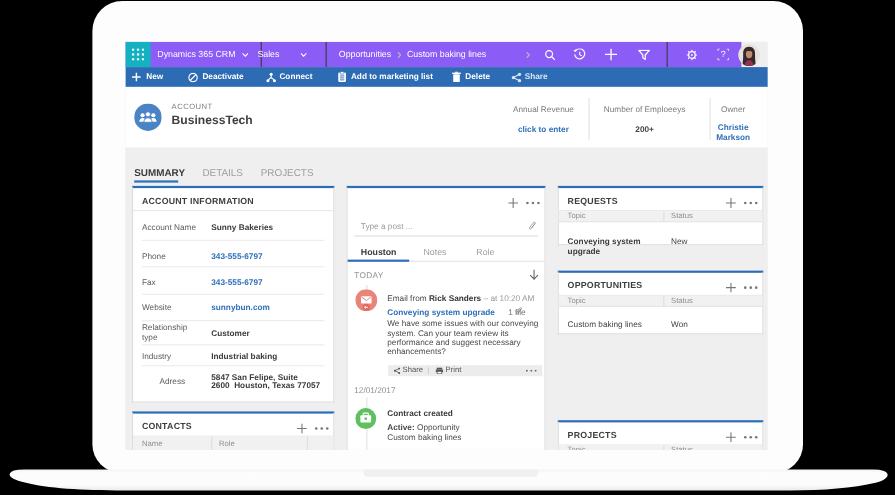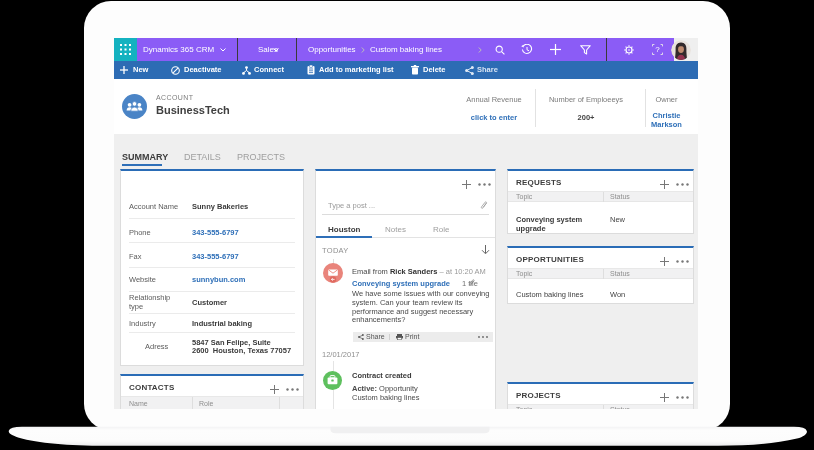--- a/index.html
+++ b/index.html
@@ -53,21 +53,21 @@
               <rect x="4.5" y="9" width="2" height="2"></rect>
               <rect x="9" y="9" width="2" height="2"></rect>
             </g>
           </svg>
         </div>
  <div class="tb-t" style="left:29px">Dynamics 365 CRM</div>
  <svg class="abs" style="left:106px;top:10px" width="6" height="4" viewBox="0 0 6 4">
           <path d="M0.5 0.5 L3 3 L5.5 0.5" stroke="#fff" stroke-width="1" fill="none"></path>
         </svg>
  <div class="tb-sep" style="left:123px"></div>
- <div class="tb-t" style="left:144px">Sales</div>
+ <div class="tb-t" style="left:120px">Sales</div>
  <svg class="abs" style="left:159px;top:10px" width="6" height="4" viewBox="0 0 6 4">
           <path d="M0.5 0.5 L3 3 L5.5 0.5" stroke="#fff" stroke-width="1" fill="none"></path>
         </svg>
  <div class="tb-sep" style="left:182px"></div>
  <div class="tb-t" style="left:194px">Opportunities</div>
  <svg class="abs" style="left:247px;top:9px" width="4" height="6" viewBox="0 0 4 6">
           <path d="M0.8 0.5 L3.2 3 L0.8 5.5" stroke="#bbb" stroke-width="1" fill="none"></path>
         </svg>
  <div class="tb-t" style="left:256px">Custom baking lines</div>
  <svg class="abs" style="left:364px;top:9px" width="4" height="6" viewBox="0 0 4 6">
@@ -199,20 +199,23 @@
  <div class="hlab" style="left:521px;width:63px;top:16px">Owner</div>
  <div class="hval" style="left:521px;width:63px;top:31.5px;color:#2e6fb8">Christie<br>Markson</div>
 </div>
 
 <div class="tab" style="left:8px;top:114px;font-weight:bold;color:#3c3c3c">SUMMARY</div>
 <div class="abs" style="left:8px;top:126px;width:40px;height:2px;background:#2e6fb8"></div>
 <div class="tab" style="left:70px;top:114px;color:#9e9e9e">DETAILS</div>
 <div class="tab" style="left:123px;top:114px;color:#9e9e9e">PROJECTS</div>
 
 <div class="card" style="left:6px;top:131px;width:184px;height:197px">
+ <div class="chead">
+          <div class="ct">ACCOUNT INFORMATION</div>
+        </div>
  <div class="t lbl" style="left:8px;top:31px">Account Name</div>
         <div class="t val" style="left:71px;top:31px">Sunny Bakeries</div>
  <div class="sep" style="top:46.5px"></div>
  <div class="t lbl" style="left:8px;top:57px">Phone</div>
         <div class="t lnk" style="left:71px;top:57px">343-555-6797</div>
  <div class="sep" style="top:71px"></div>
  <div class="t lbl" style="left:8px;top:81px">Fax</div>
         <div class="t lnk" style="left:71px;top:81px">343-555-6797</div>
  <div class="sep" style="top:95.5px"></div>
  <div class="t lbl" style="left:8px;top:103.5px">Website</div>
@@ -320,21 +323,21 @@
   <circle cx="9.5" cy="9.5" r="9.5" fill="#5ec05e"></circle>
   <rect x="4.6" y="6.4" width="9.8" height="6.8" rx="1" fill="#fff"></rect>
   <rect x="7.1" y="4.6" width="4.8" height="2.4" rx="0.8" fill="none" stroke="#fff" stroke-width="1"></rect>
   <rect x="8.3" y="8.6" width="2.4" height="2" rx="0.5" fill="#5ec05e"></rect>
  </svg>
  <div class="t" style="left:36px;top:200px;font-size:7.5px;font-weight:bold;color:#3a3a3a">Contract created</div>
  <div class="t" style="left:36px;top:213px;font-size:7.5px;color:#4a4a4a"><b>Active:</b> Opportunity</div>
  <div class="t" style="left:36px;top:221.5px;font-size:7.5px;color:#4a4a4a">Custom baking lines</div>
 </div>
 
-<div class="card" style="left:393px;top:131px;width:187px;height:65px">
+<div class="card" style="left:393px;top:131px;width:187px;height:54px">
  <div class="chead">
           <div class="ct">REQUESTS</div>
         </div>
  <svg class="abs" style="right:24.5px;top:9px" width="9" height="9" viewBox="0 0 9 9">
           <line x1="4.5" y1="0" x2="4.5" y2="9" stroke="#777" stroke-width="1"></line>
           <line x1="0" y1="4.5" x2="9" y2="4.5" stroke="#777" stroke-width="1"></line>
         </svg>
  <svg class="abs" style="right:4.5px;top:12px" width="13" height="3" viewBox="0 0 13 3">
           <circle cx="1.5" cy="1.5" r="1.2" fill="#777"></circle>
           <circle cx="6.5" cy="1.5" r="1.2" fill="#777"></circle>

